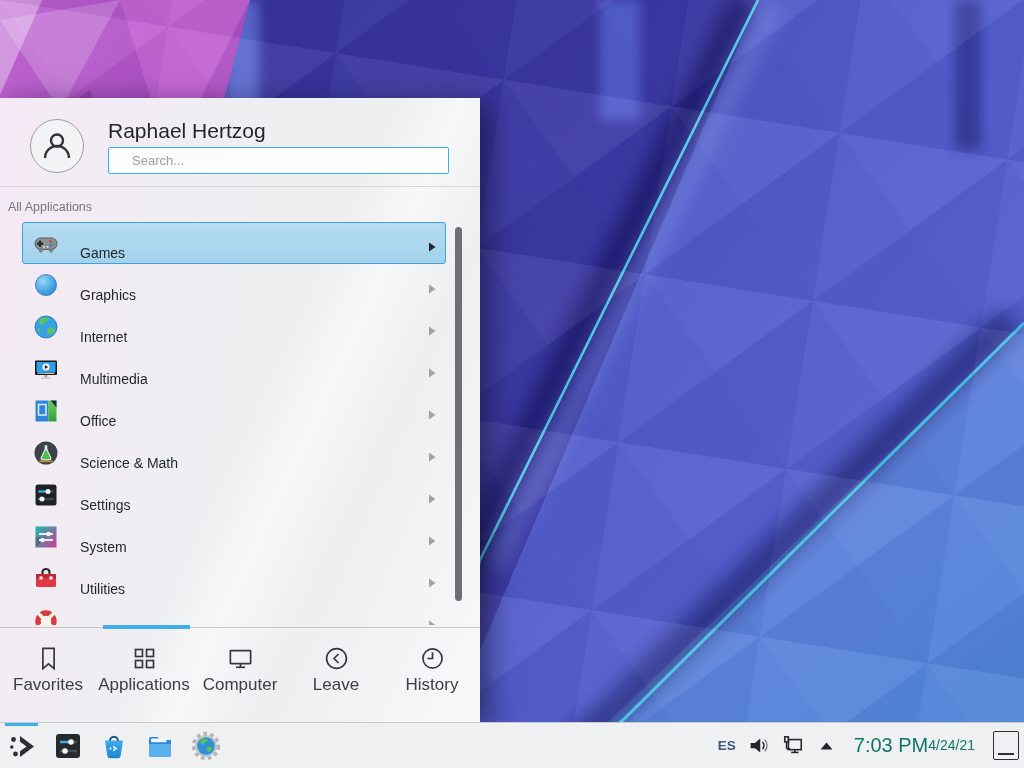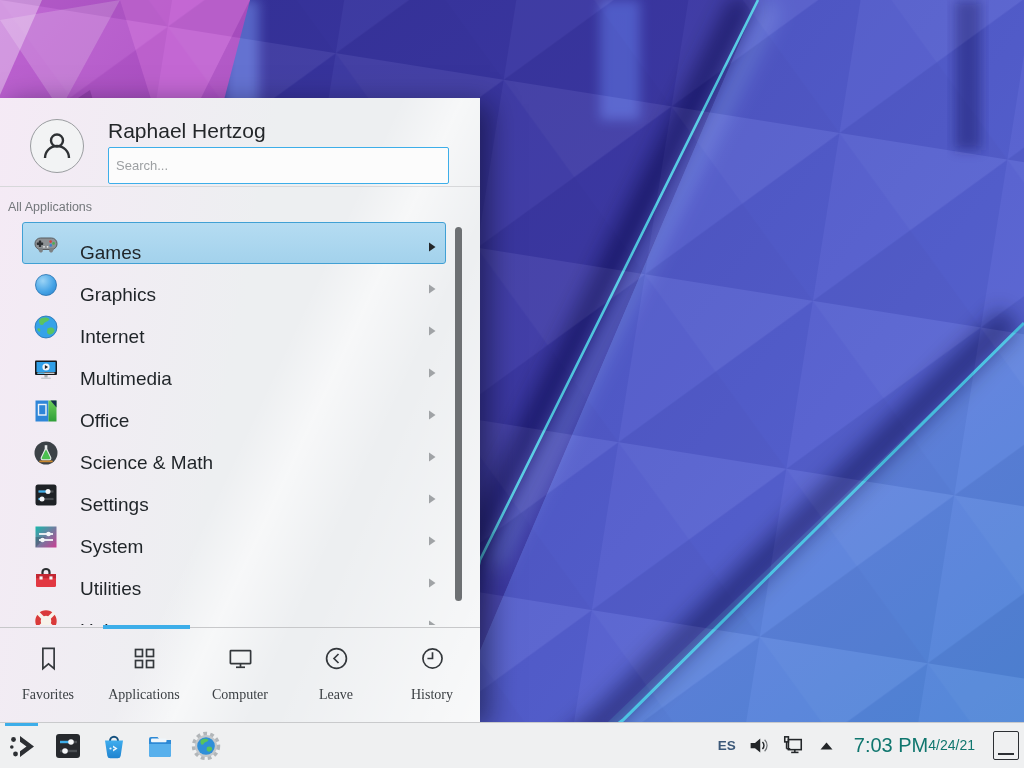--- a/index.html
+++ b/index.html
@@ -17,47 +17,47 @@
     background-image:
       linear-gradient(100deg, rgba(246,233,246,.85) 0%, rgba(238,238,242,0) 48%),
       linear-gradient(293deg, rgba(255,255,255,.65) 0%, rgba(255,255,255,0) 28%),
       linear-gradient(115deg, transparent 52%, rgba(255,255,255,.55) 60%, transparent 70%);
     box-shadow: 10px 6px 26px rgba(8,8,30,.5);
   }
   .avatar { position:absolute; left:30px; top:21px; width:54px; height:54px;
     border-radius:50%; border:1px solid #9a9da0; background:#f2f3f4;
     display:flex; align-items:center; justify-content:center; }
   .user-name { position:absolute; left:108px; top:21px; font-size:21px; color:#232629; }
-  .search-box { position:absolute; left:108px; top:49px; width:341px; height:37px;
+  .search-box { position:absolute; left:108px; top:49px; width:341px; height:27px;
     border:1px solid #3daee9; border-radius:2px; background:#fcfcfc;
-    padding:0 7px; font-size:13px; color:#232629; outline:none;
+    padding:0 23px; font-size:13px; color:#232629; outline:none;
     font-family:"Liberation Sans", sans-serif; }
   .search-box::placeholder { color:#9da0a3; }
   .header-sep { position:absolute; left:0; top:88px; width:100%; height:1px; background:#d7d8da; }
   .section-label { position:absolute; left:8px; top:102px; font-size:12.5px; color:#73777b; }
 
   .menu-list { position:absolute; left:22px; top:124px; width:424px; height:403px; overflow:hidden; }
   .menu-row { height:42px; display:flex; align-items:center; padding-left:10px;
     border:1px solid transparent; border-radius:3px; }
   .menu-row.selected { background:linear-gradient(180deg,#b5dcf2,#a3d2ec);
     border-color:#41a0d4; }
   .menu-row .mi { width:26px; height:26px; flex:0 0 26px; }
   .menu-row .mi svg { display:block; }
-  .mlabel { margin-left:21px; font-size:19px; color:#1f2428;margin-top:20px; }
+  .mlabel { margin-left:21px; font-size:14px; color:#1f2428;margin-top:20px; }
   .arrow { margin-left:auto; margin-right:9px; width:8px; height:10px; }
 
   .v-scrollbar { position:absolute; left:455px; top:129px; width:7px; height:374px;
     background:#6d7073; border-radius:4px; }
   .list-sep { position:absolute; left:0; top:529px; width:100%; height:1px; background:#c7c8ca; }
   .h-scrollbar { position:absolute; left:103px; top:527px; width:87px; height:4px; background:#3daee9; }
 
   .tabbar { position:absolute; left:0; top:534px; width:480px; height:90px; display:flex; }
   .tab { flex:1; display:flex; flex-direction:column; align-items:center; padding-top:13px; }
   .tab .ti { width:27px; height:27px; }
-  .tab-label { margin-top:15px; font-size:14px; color:#3c4044;font-family:Liberation Serif, serif; }
+  .tab-label { margin-top:3px; font-size:17px; color:#3c4044; }
 
   
   .taskbar { position:absolute; left:0; top:722px; width:1024px; height:46px;
     background:#eff0f1; border-top:1px solid #c9cacc; }
   .task-apps { position:absolute; left:5px; top:0; height:100%; display:flex;
     align-items:center; gap:13px; }
   .task-btn { width:33px; height:45px; display:flex; align-items:center;
     justify-content:center; position:relative; }
   .active-bar { position:absolute; top:0; left:0; width:33px; height:3px; background:#3daee9; }
 

